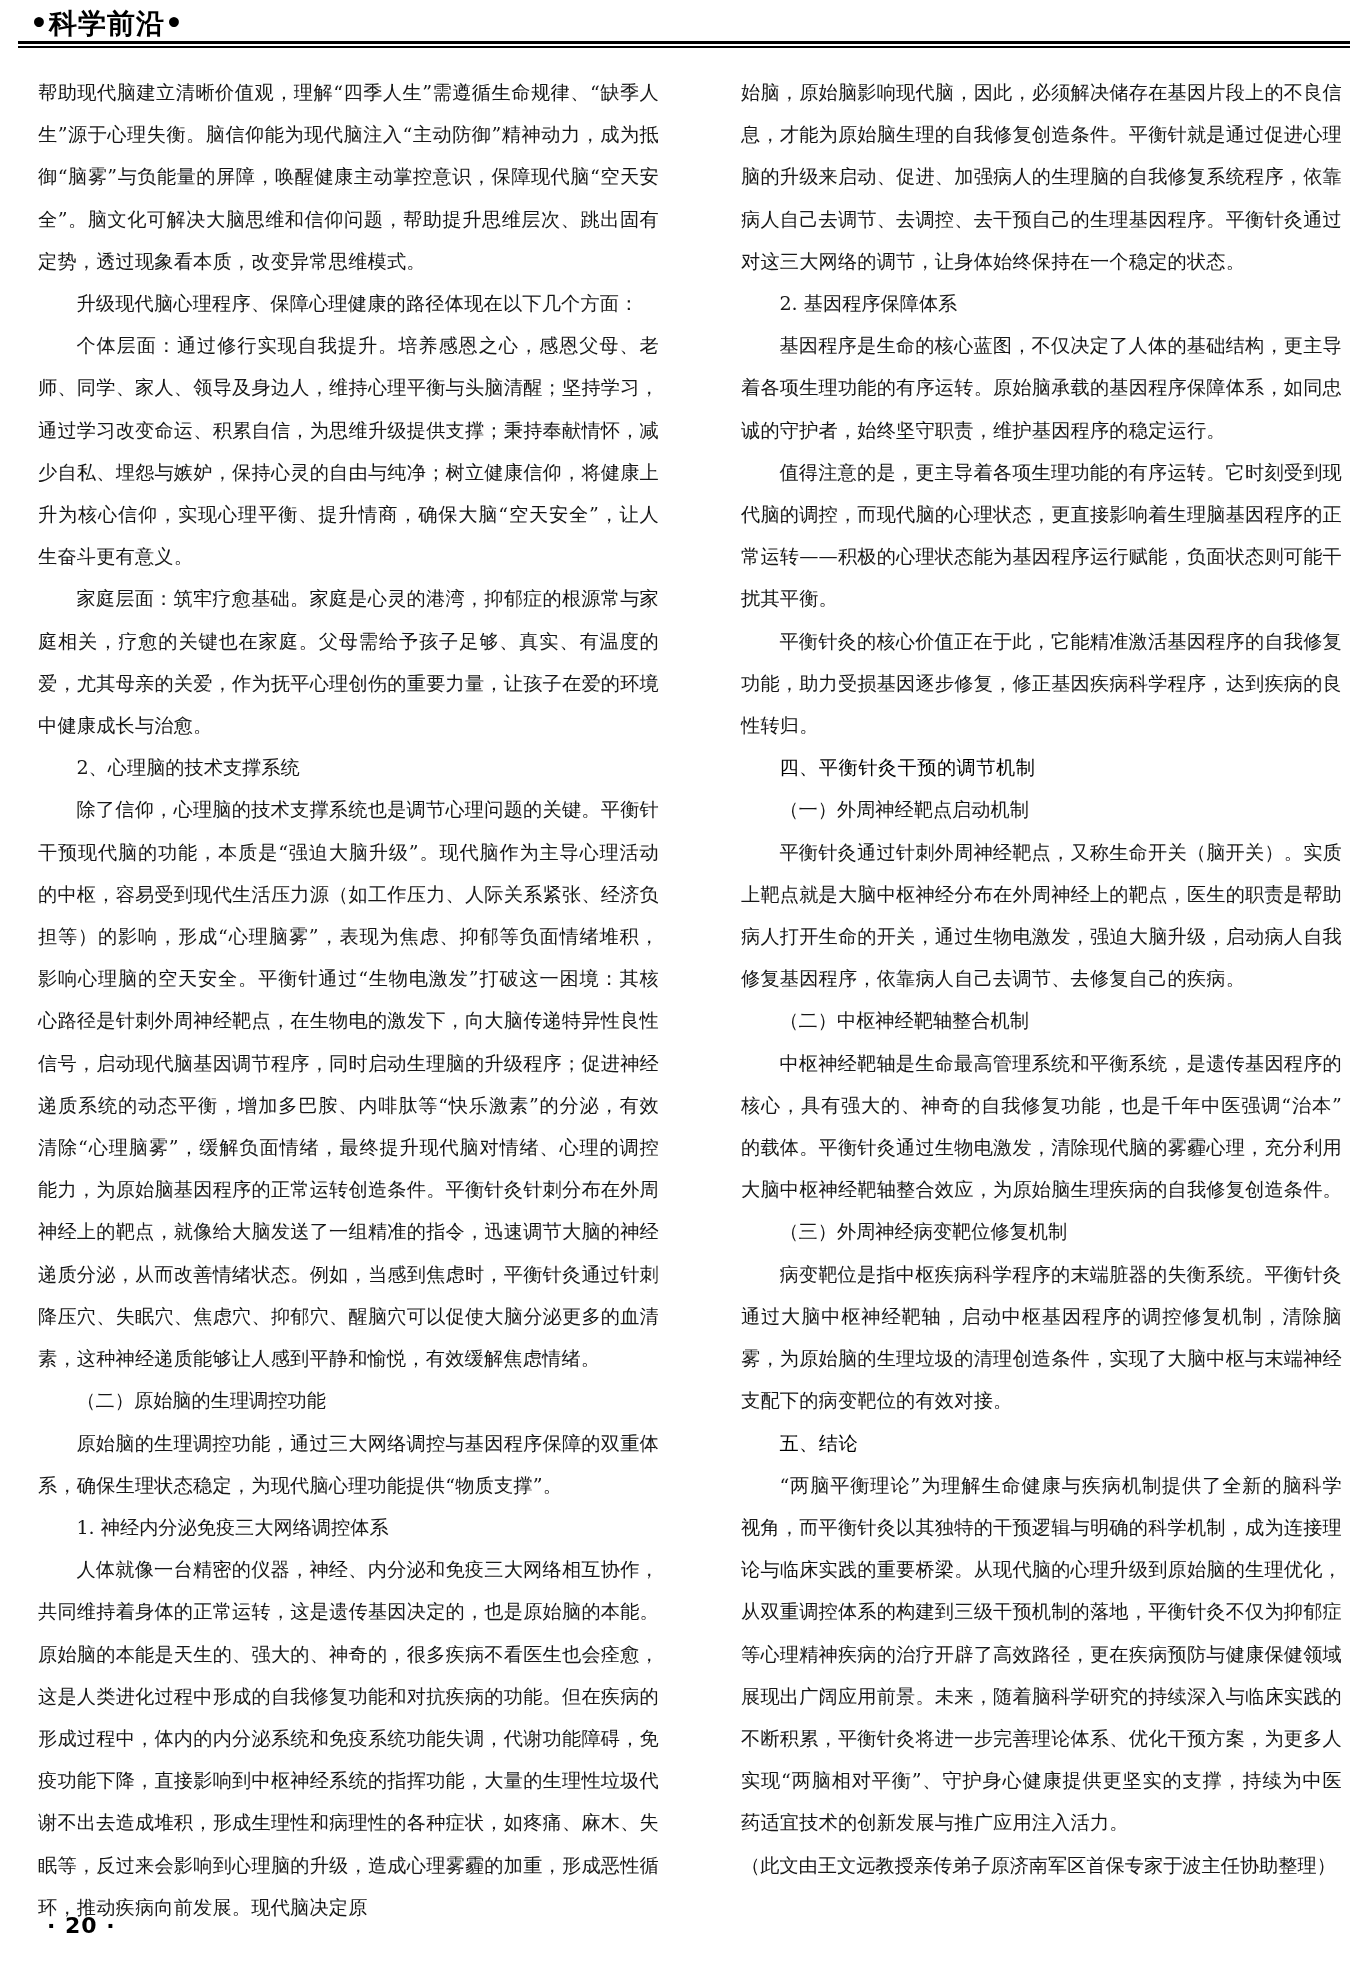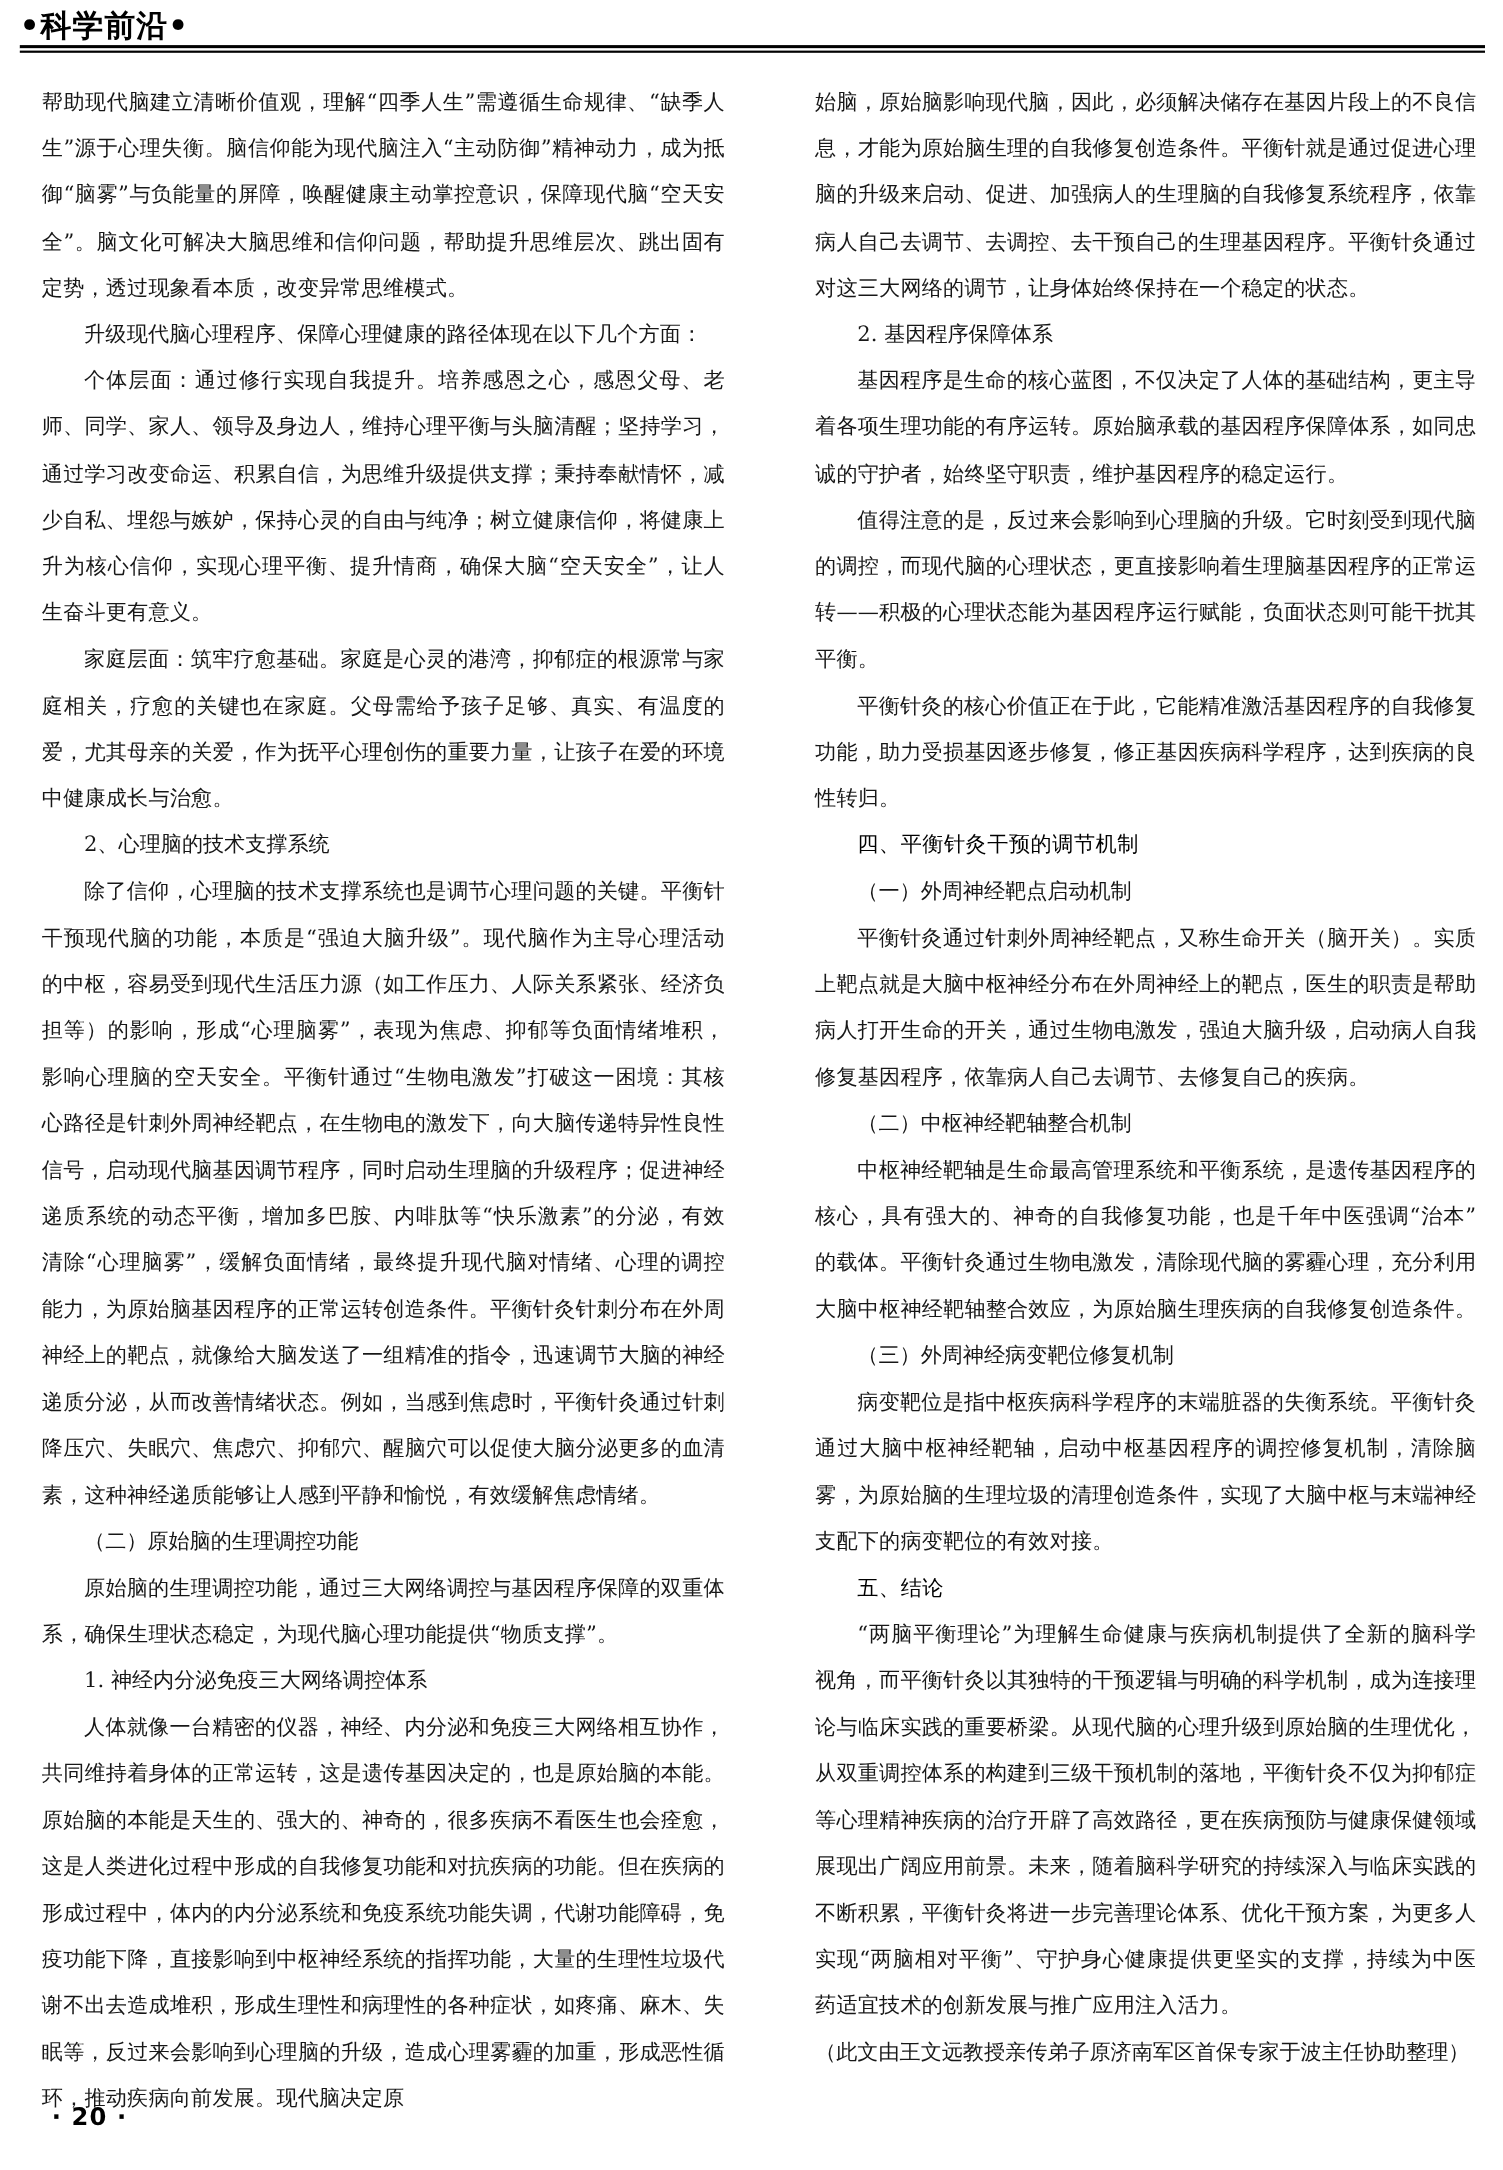--- a/index.html
+++ b/index.html
@@ -35,20 +35,21 @@
     height: 44px;
   }
   .running-header .rh-text {
     font-family: "DejaVu Sans", "Liberation Sans", sans-serif;
     font-size: 28px;
     font-weight: 700;
     letter-spacing: 1px;
     color: #000;
     line-height: 36px;
     white-space: nowrap;
+    margin-left: 12px;
   }
   .rule-wrap {
     position: absolute;
     left: 18px;
     top: 41px;
     width: 1332px;
   }
   .rule-thick {
     height: 3px;
     background: #000;
@@ -173,21 +174,21 @@
         <p class="body">除了信仰，心理脑的技术支撑系统也是调节心理问题的关键。平衡针干预现代脑的功能，本质是“强迫大脑升级”。现代脑作为主导心理活动的中枢，容易受到现代生活压力源（如工作压力、人际关系紧张、经济负担等）的影响，形成“心理脑雾”，表现为焦虑、抑郁等负面情绪堆积，影响心理脑的空天安全。平衡针通过“生物电激发”打破这一困境：其核心路径是针刺外周神经靶点，在生物电的激发下，向大脑传递特异性良性信号，启动现代脑基因调节程序，同时启动生理脑的升级程序；促进神经递质系统的动态平衡，增加多巴胺、内啡肽等“快乐激素”的分泌，有效清除“心理脑雾”，缓解负面情绪，最终提升现代脑对情绪、心理的调控能力，为原始脑基因程序的正常运转创造条件。平衡针灸针刺分布在外周神经上的靶点，就像给大脑发送了一组精准的指令，迅速调节大脑的神经递质分泌，从而改善情绪状态。例如，当感到焦虑时，平衡针灸通过针刺降压穴、失眠穴、焦虑穴、抑郁穴、醒脑穴可以促使大脑分泌更多的血清素，这种神经递质能够让人感到平静和愉悦，有效缓解焦虑情绪。</p>
         <p class="subhead">（二）原始脑的生理调控功能</p>
         <p class="body">原始脑的生理调控功能，通过三大网络调控与基因程序保障的双重体系，确保生理状态稳定，为现代脑心理功能提供“物质支撑”。</p>
         <p class="subhead">1. 神经内分泌免疫三大网络调控体系</p>
         <p class="body">人体就像一台精密的仪器，神经、内分泌和免疫三大网络相互协作，共同维持着身体的正常运转，这是遗传基因决定的，也是原始脑的本能。原始脑的本能是天生的、强大的、神奇的，很多疾病不看医生也会痊愈，这是人类进化过程中形成的自我修复功能和对抗疾病的功能。但在疾病的形成过程中，体内的内分泌系统和免疫系统功能失调，代谢功能障碍，免疫功能下降，直接影响到中枢神经系统的指挥功能，大量的生理性垃圾代谢不出去造成堆积，形成生理性和病理性的各种症状，如疼痛、麻木、失眠等，反过来会影响到心理脑的升级，造成心理雾霾的加重，形成恶性循环，推动疾病向前发展。现代脑决定原</p>
       </div>
     <div class="col col-right" id="col-right">
         <p class="body noindent">始脑，原始脑影响现代脑，因此，必须解决储存在基因片段上的不良信息，才能为原始脑生理的自我修复创造条件。平衡针就是通过促进心理脑的升级来启动、促进、加强病人的生理脑的自我修复系统程序，依靠病人自己去调节、去调控、去干预自己的生理基因程序。平衡针灸通过对这三大网络的调节，让身体始终保持在一个稳定的状态。</p>
         <p class="subhead">2. 基因程序保障体系</p>
         <p class="body">基因程序是生命的核心蓝图，不仅决定了人体的基础结构，更主导着各项生理功能的有序运转。原始脑承载的基因程序保障体系，如同忠诚的守护者，始终坚守职责，维护基因程序的稳定运行。</p>
-        <p class="body">值得注意的是，反过来会影响到心理脑的升级。它时刻受到现代脑的调控，而现代脑的心理状态，更直接影响着生理脑基因程序的正常运转——积极的心理状态能为基因程序运行赋能，负面状态则可能干扰其平衡。</p>
+        <p class="body">值得注意的是，更主导着各项生理功能的有序运转。它时刻受到现代脑的调控，而现代脑的心理状态，更直接影响着生理脑基因程序的正常运转——积极的心理状态能为基因程序运行赋能，负面状态则可能干扰其平衡。</p>
         <p class="body">平衡针灸的核心价值正在于此，它能精准激活基因程序的自我修复功能，助力受损基因逐步修复，修正基因疾病科学程序，达到疾病的良性转归。</p>
         <p class="section-head">四、平衡针灸干预的调节机制</p>
         <p class="subhead">（一）外周神经靶点启动机制</p>
         <p class="body">平衡针灸通过针刺外周神经靶点，又称生命开关（脑开关）。实质上靶点就是大脑中枢神经分布在外周神经上的靶点，医生的职责是帮助病人打开生命的开关，通过生物电激发，强迫大脑升级，启动病人自我修复基因程序，依靠病人自己去调节、去修复自己的疾病。</p>
         <p class="subhead">（二）中枢神经靶轴整合机制</p>
         <p class="body">中枢神经靶轴是生命最高管理系统和平衡系统，是遗传基因程序的核心，具有强大的、神奇的自我修复功能，也是千年中医强调“治本”的载体。平衡针灸通过生物电激发，清除现代脑的雾霾心理，充分利用大脑中枢神经靶轴整合效应，为原始脑生理疾病的自我修复创造条件。</p>
         <p class="subhead">（三）外周神经病变靶位修复机制</p>
         <p class="body">病变靶位是指中枢疾病科学程序的末端脏器的失衡系统。平衡针灸通过大脑中枢神经靶轴，启动中枢基因程序的调控修复机制，清除脑雾，为原始脑的生理垃圾的清理创造条件，实现了大脑中枢与末端神经支配下的病变靶位的有效对接。</p>
         <p class="section-head">五、结论</p>
         <p class="body">“两脑平衡理论”为理解生命健康与疾病机制提供了全新的脑科学视角，而平衡针灸以其独特的干预逻辑与明确的科学机制，成为连接理论与临床实践的重要桥梁。从现代脑的心理升级到原始脑的生理优化，从双重调控体系的构建到三级干预机制的落地，平衡针灸不仅为抑郁症等心理精神疾病的治疗开辟了高效路径，更在疾病预防与健康保健领域展现出广阔应用前景。未来，随着脑科学研究的持续深入与临床实践的不断积累，平衡针灸将进一步完善理论体系、优化干预方案，为更多人实现“两脑相对平衡”、守护身心健康提供更坚实的支撑，持续为中医药适宜技术的创新发展与推广应用注入活力。</p>

